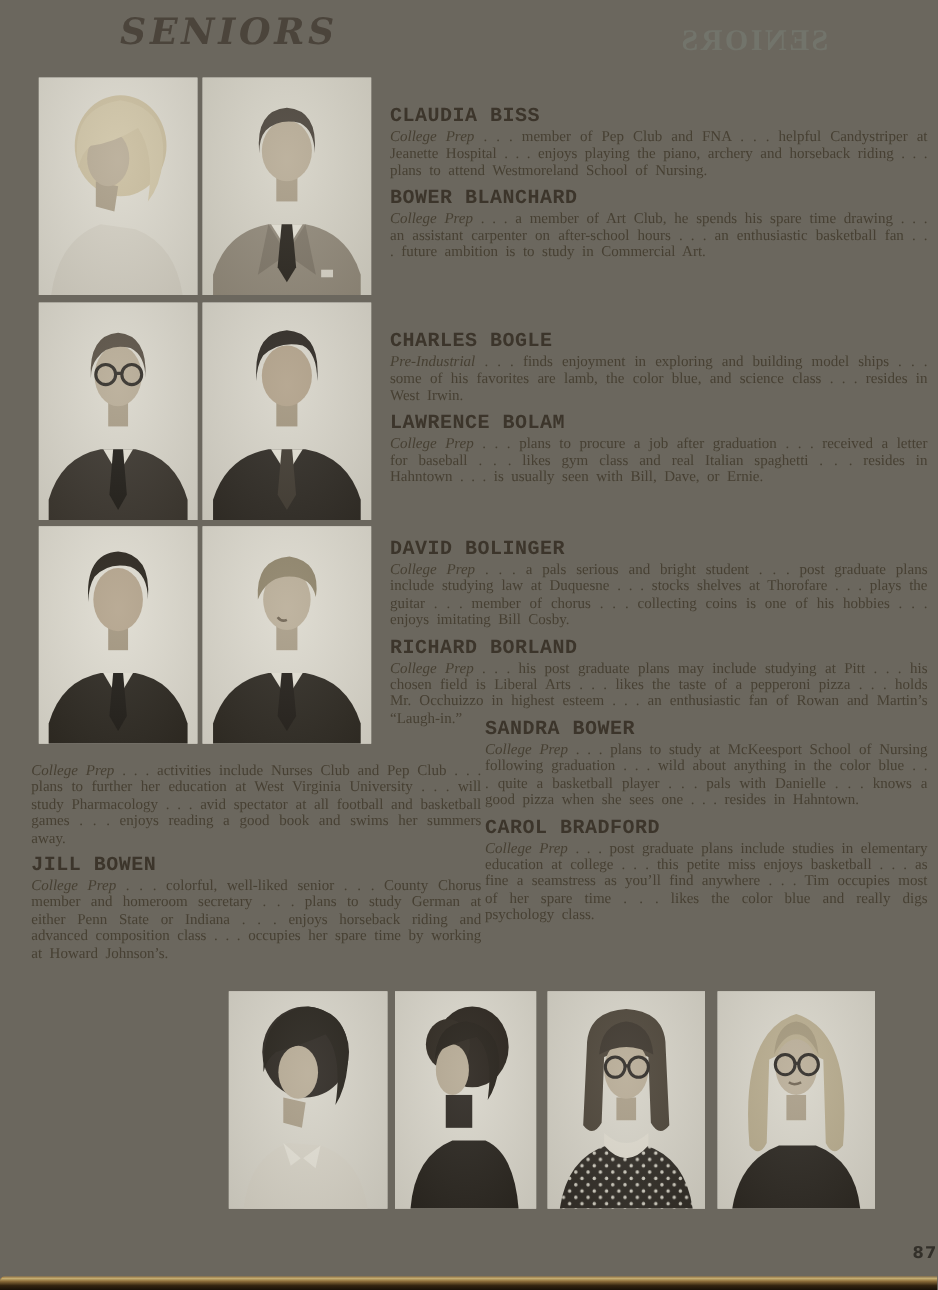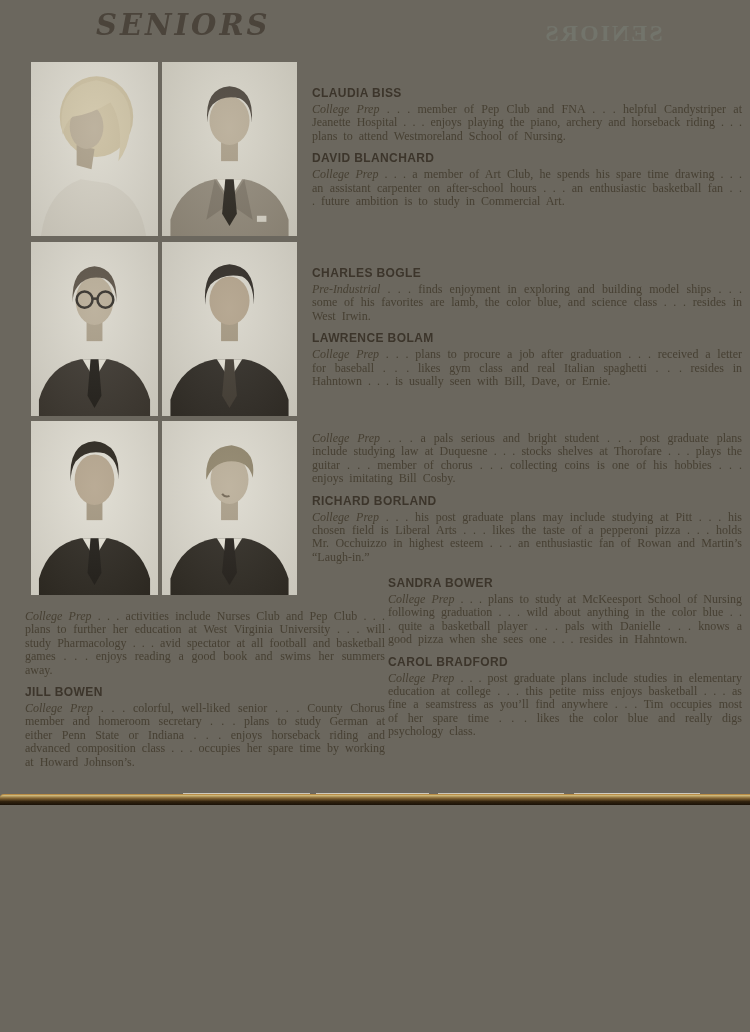--- a/index.html
+++ b/index.html
@@ -1,17 +1,17 @@
 <!DOCTYPE html>
 <html><head>
 <meta charset="utf-8">
 <style>
   html,body{margin:0;padding:0;background:#6b675e;}
   .page{
-    position:relative;width:750px;height:805px;overflow:hidden;
+    position:relative;width:750px;height:1032px;overflow:hidden;
     font-family:"Liberation Serif",serif;
     background:
       linear-gradient(90deg, rgba(160,140,95,.22) 0px, rgba(160,140,95,0) 10px),
       linear-gradient(270deg, rgba(165,130,70,.40) 0px, rgba(190,160,100,.18) 12px, rgba(0,0,0,0) 34px),
       linear-gradient(180deg,#f6f2e2 0%,#f3eeda 55%,#eee7cd 96%,#e6da b4 100%),
       #f2edd9;
   }
   .edge-bottom{
     position:absolute;left:0;right:0;bottom:0;height:10px;
     background:linear-gradient(180deg,#d9c586 0%,#8a6b38 30%,#32230f 65%,#191107 100%);
@@ -26,22 +26,22 @@
     position:absolute;left:528px;top:20px;width:150px;text-align:center;
     font-family:"Liberation Serif",serif;font-weight:700;font-size:24px;letter-spacing:2px;
     color:#8fa8a0;opacity:.20;transform:scaleX(-1);
   }
   .photo{position:absolute;margin:0;background:#d8d5ca;}
   .photo svg{display:block;width:100%;height:100%;}
   .photo::after{content:"";position:absolute;inset:0;pointer-events:none;
     background:radial-gradient(ellipse at 50% 38%, rgba(255,255,255,.10), rgba(40,35,25,.10));}
   .col{position:absolute;}
   .bio h2{
-    margin:0 0 2px;font-family:Liberation Sans, sans-serif;font-weight:700;
-    font-size:12px;line-height:15px;letter-spacing:.4px;color:#3c352b;
+    margin:0 0 2px;font-family:Liberation Mono, monospace;font-weight:700;
+    font-size:16px;line-height:15px;letter-spacing:.4px;color:#3c352b;
   }
   .biotext{
     margin:0 0 8px;font-family:"Liberation Serif",serif;
     font-size:12px;line-height:13.4px;text-align:justify;word-spacing:3px;color:#474033;
   }
   .biotext em{font-style:italic;}
   .bio{margin:0 0 3px;}
   .pagenum{
     position:absolute;left:0;top:995px;width:750px;text-align:right;
     font-family:"DejaVu Sans",sans-serif;font-weight:700;font-size:13px;
@@ -135,38 +135,39 @@
       <path d="M42,58 Q40,26 66,24 Q90,28 86,56 Q82,38 62,40 Q48,42 42,58 Z" fill="#8d8268"></path>
     </svg>
   </figure>
 
   <div class="col" style="left:312px;top:86px;width:430px">
     <section class="bio">
       <h2>CLAUDIA BISS</h2>
       <p class="biotext"><em>College Prep</em> <span>. . . member of Pep Club and FNA . . . helpful Candystriper at Jeanette Hospital . . . enjoys playing the piano, archery and horseback riding . . . plans to attend Westmoreland School of Nursing.</span></p>
     </section>
     <section class="bio">
-      <h2>DAVID BLANCHARD</h2>
+      <h2>BOWER BLANCHARD</h2>
       <p class="biotext"><em>College Prep</em> <span>. . . a member of Art Club, he spends his spare time drawing . . . an assistant carpenter on after-school hours . . . an enthusiastic basketball fan . . . future ambition is to study in Commercial Art.</span></p>
     </section>
   </div>
 
   <div class="col" style="left:312px;top:266px;width:430px">
     <section class="bio">
       <h2>CHARLES BOGLE</h2>
       <p class="biotext"><em>Pre-Industrial</em> <span>. . . finds enjoyment in exploring and building model ships . . . some of his favorites are lamb, the color blue, and science class . . . resides in West Irwin.</span></p>
     </section>
     <section class="bio">
       <h2>LAWRENCE BOLAM</h2>
       <p class="biotext"><em>College Prep</em> <span>. . . plans to procure a job after graduation . . . received a letter for baseball . . . likes gym class and real Italian spaghetti . . . resides in Hahntown . . . is usually seen with Bill, Dave, or Ernie.</span></p>
     </section>
   </div>
 
   <div class="col" style="left:312px;top:432px;width:430px">
     <section class="bio">
+      <h2>DAVID BOLINGER</h2>
       <p class="biotext"><em>College Prep</em> <span>. . . a pals serious and bright student . . . post graduate plans include studying law at Duquesne . . . stocks shelves at Thorofare . . . plays the guitar . . . member of chorus . . . collecting coins is one of his hobbies . . . enjoys imitating Bill Cosby.</span></p>
     </section>
     <section class="bio">
       <h2>RICHARD BORLAND</h2>
       <p class="biotext"><em>College Prep</em> <span>. . . his post graduate plans may include studying at Pitt . . . his chosen field is Liberal Arts . . . likes the taste of a pepperoni pizza . . . holds Mr. Occhuizzo in highest esteem . . . an enthusiastic fan of Rowan and Martin’s “Laugh-in.”</span></p>
     </section>
   </div>
 
   <div class="col" style="left:25px;top:610px;width:360px">
     <section class="bio">

